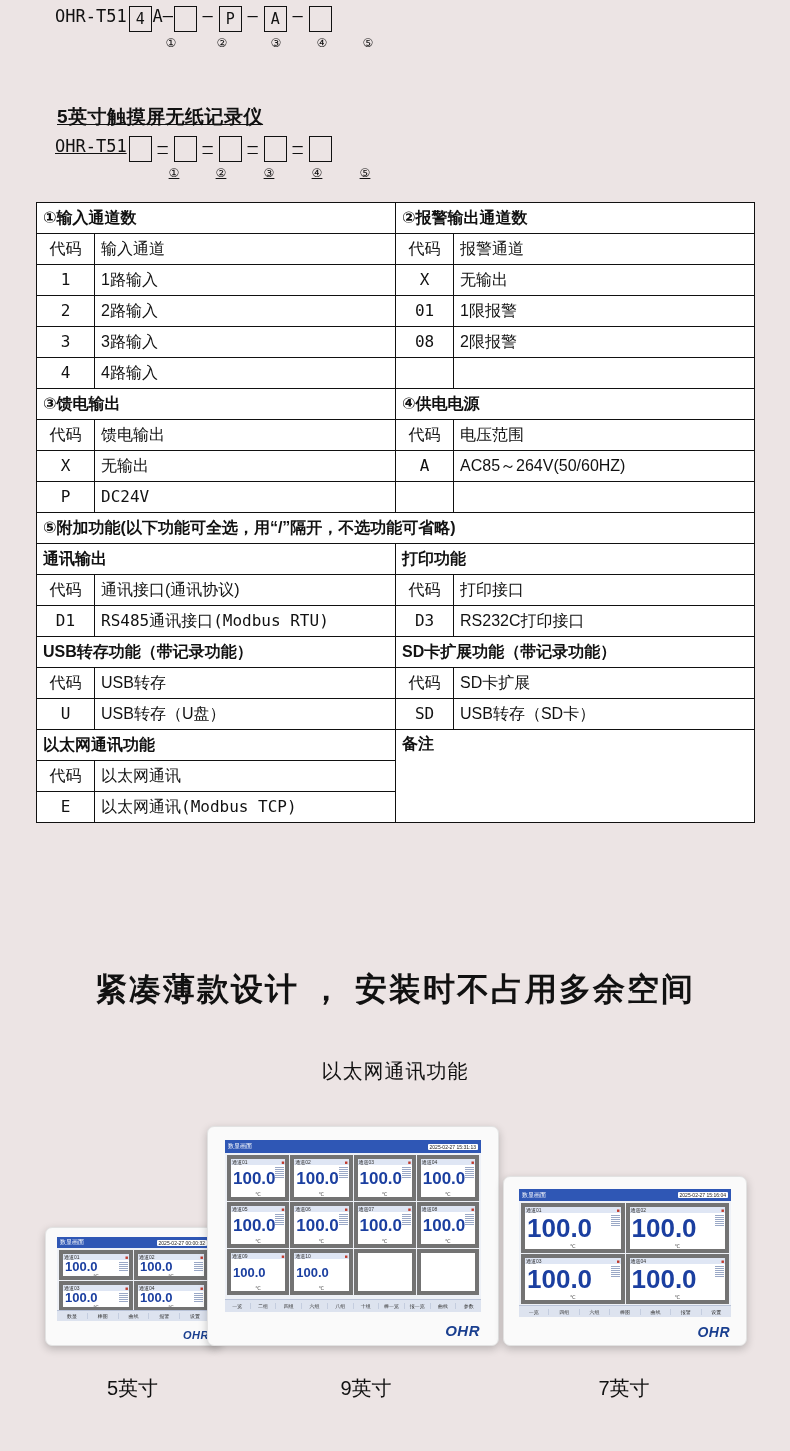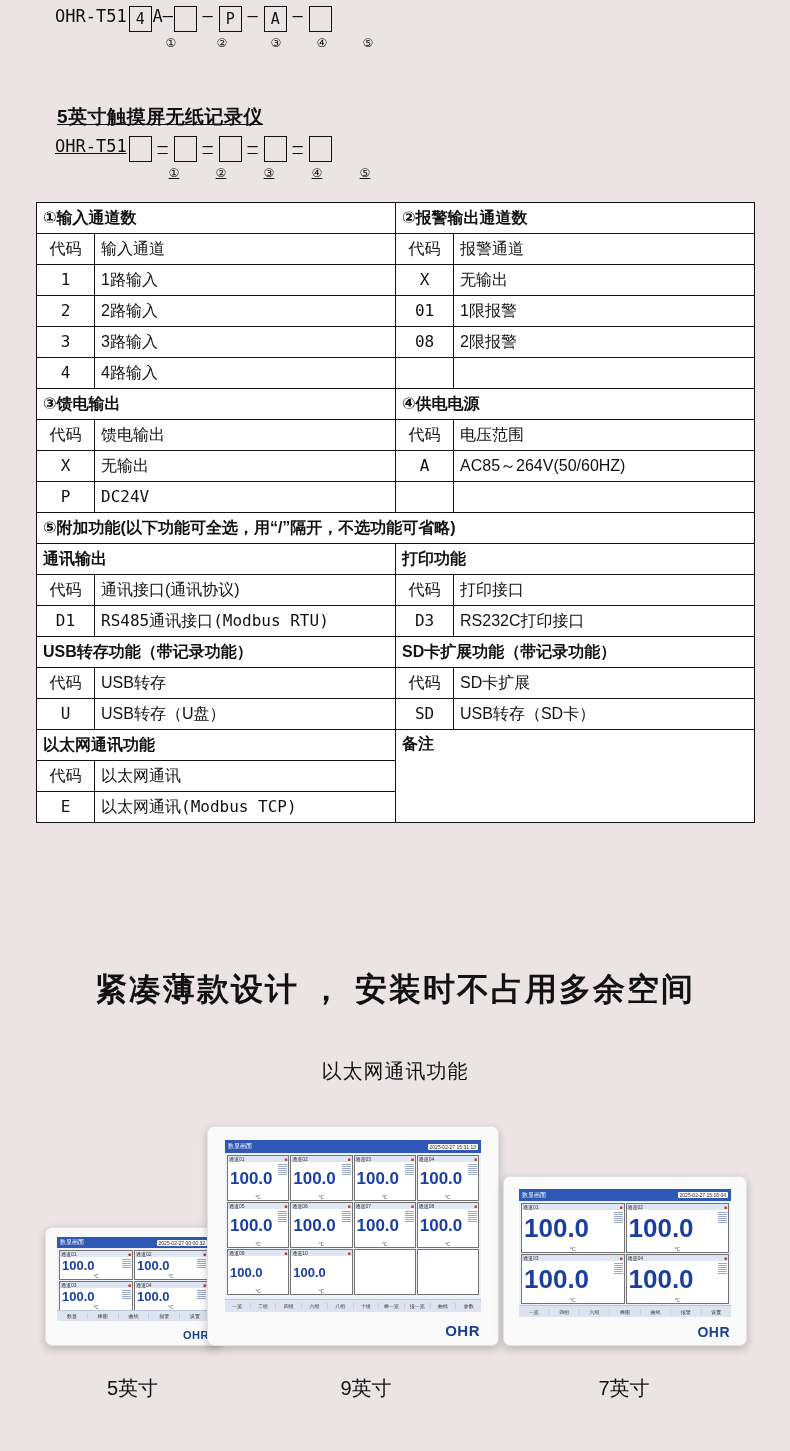--- a/index.html
+++ b/index.html
@@ -56,33 +56,33 @@
   }
 
   
   .dev{position:absolute;background:#fafafa;border-radius:7px;
        box-shadow:0 3px 9px rgba(0,0,0,.22);border:1px solid #e2e2e2;}
   .screen{position:absolute;background:#eef1f7;overflow:hidden;}
   .scr-top{height:11px;background:#2f57b5;display:flex;align-items:center;
            justify-content:space-between;padding:0 3px;color:#fff;font-size:6px;}
   .scr-top .t-r{font-size:5px;background:#fff;color:#222;padding:0 2px;border-radius:1px;}
   .grid{display:grid;gap:1px;padding:2px;}
-  .cell{background:#fff;border:1px solid #737373;display:flex;flex-direction:column;
+  .cell{background:#fff;border:4px solid #737373;display:flex;flex-direction:column;
         justify-content:space-between;position:relative;overflow:hidden;}
   .cell .ch{font-size:5px;color:#333;background:#dfe6f4;padding:0 1px;display:flex;justify-content:space-between;}
   .cell .ch i{font-style:normal;color:#c0392b;}
   .cell .val{font-size:13px;font-weight:700;color:#1b3fa0;text-align:left;padding-left:2px;line-height:1;}
   .cell .unit{font-size:5px;color:#444;text-align:center;}
   .bars{position:absolute;right:1px;top:8px;display:flex;flex-direction:column;gap:1px;}
   .bars i{display:block;width:9px;height:1px;background:#9aa8c6;}
   .scr-bot{position:absolute;bottom:0;left:0;right:0;height:10px;background:#dde3ef;
            display:flex;align-items:center;border-top:1px solid #b9c3d8;}
   .scr-bot span{flex:1;text-align:center;font-size:5px;color:#333;border-right:1px solid #c4cddf;}
   .scr-bot span:last-child{border-right:none;}
-  .brand{position:absolute;font-weight:700;color:#1a3f8f;letter-spacing:.5px;}
+  .brand{position:absolute;font-weight:700;font-style:italic;color:#1a3f8f;letter-spacing:.5px;}
   .dev-label{position:absolute;text-align:center;font-size:20px;font-weight:500;}
 </style>
 </head>
 <body>
 
 <div class="model-block" style="top:6px;">
   <div class="code-row">
     <span class="code-prefix">OHR-T51</span>
     <span class="box">4</span>
     <span class="dash">A–</span>

